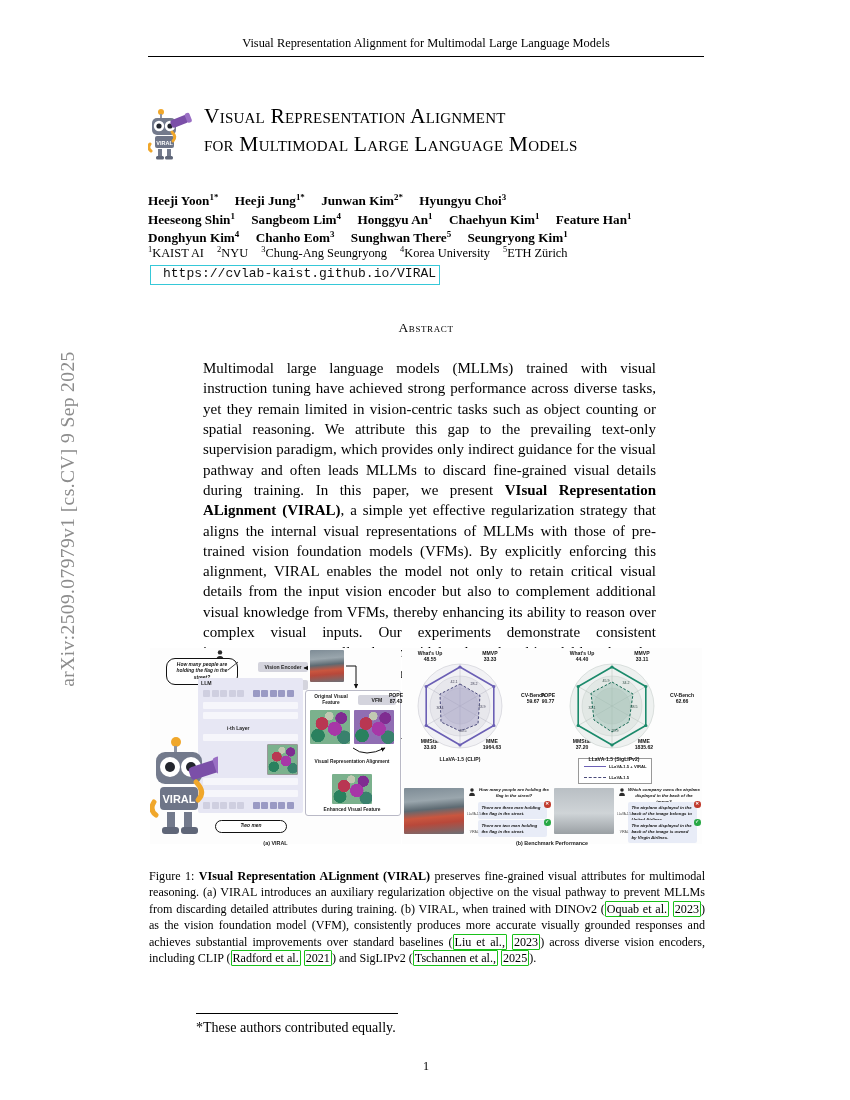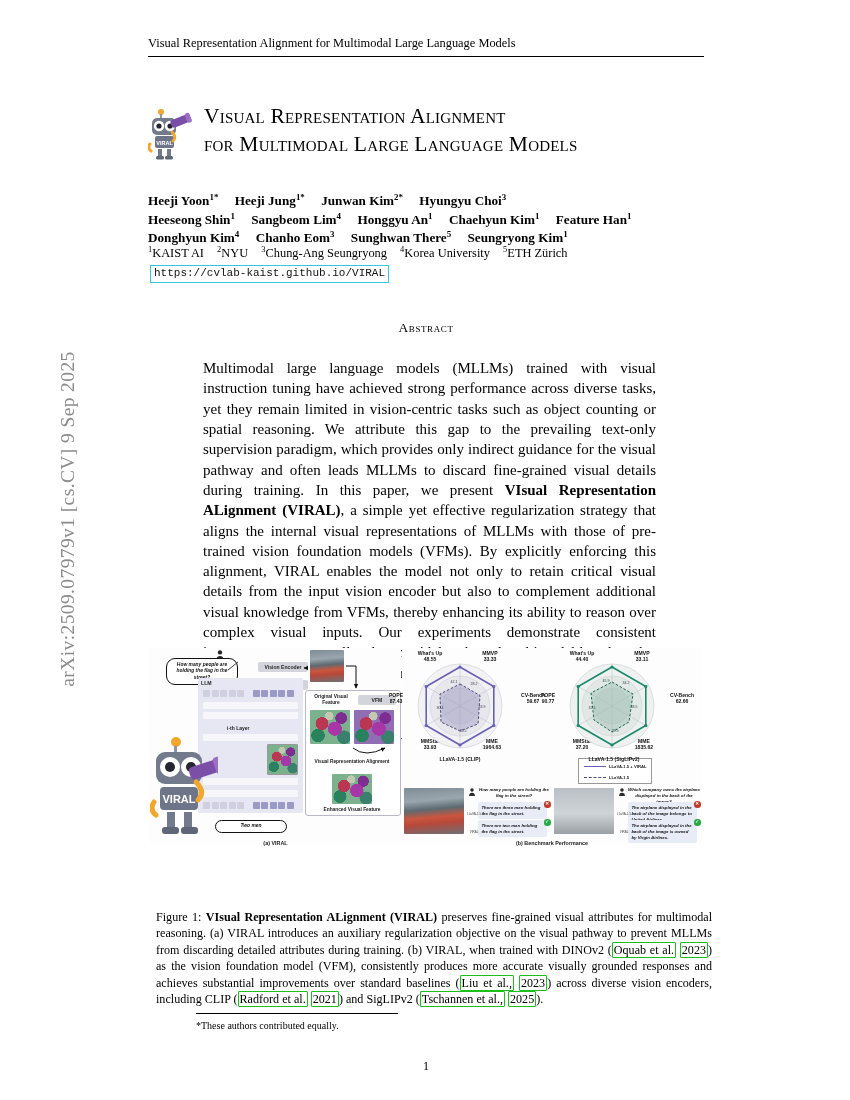--- a/index.html
+++ b/index.html
@@ -39,21 +39,21 @@
     width: 556px;
     height: 1100px;
   }
 
   .runhead {
     position: absolute;
     left: 0;
     top: 36px;
     width: 556px;
     font-size: 12.4px;
-    text-align: left;
+    text-align: center;
     border-bottom: 1.1px solid #000;
     padding-bottom: 5px;
   }
 
   
   .title-block {
     position: absolute;
     left: 0;
     top: 102px;
     width: 556px;
@@ -100,24 +100,24 @@
     line-height: 1.4;
     white-space: nowrap;
   }
   .affils .gap { display: inline-block; width: 10px; }
 
   .url-box {
     position: absolute;
     left: 2px;
     top: 265px;
     font-family: "Liberation Mono", monospace;
-    font-size: 11px;
+    font-size: 13px;
     color: #111;
     border: 1.1px solid #36c8d8;
-    padding: 1px 3px 2px 3px;
+    padding: 1px 3px 2px 12px;
     line-height: 1.15;
   }
 
   
   .abs-head {
     position: absolute;
     left: 0;
     top: 320px;
     width: 556px;
     text-align: center;
@@ -333,27 +333,26 @@
     font-family: "Liberation Sans", sans-serif;
     font-size: 3px;
     color: #444;
     text-align: center;
     width: 16px;
   }
 
   
   .caption {
     position: absolute;
-    left: 8px;
+    left: 1px;
     top: 868px;
     width: 556px;
     font-size: 12.1px;
     line-height: 1.36;
     text-align: justify;
-    margin-top: 41px;
   }
   .caption b { font-weight: bold; }
   .cite {
     border: 1.1px solid #19c019;
     padding: 0 1px;
     border-radius: 1px;
   }
 
   
   .fn-rule {
@@ -361,21 +360,21 @@
     left: 48px;
     top: 1013px;
     width: 202px;
     border-top: 0.9px solid #000;
   }
   .footnote {
     position: absolute;
     left: 48px;
     top: 1019px;
     width: 440px;
-    font-size: 10px;
+    font-size: 14px;
     line-height: 1.3;
   }
   .pagenum {
     position: absolute;
     left: 0;
     top: 1059px;
     width: 556px;
     text-align: center;
     font-size: 12.2px;
   }

